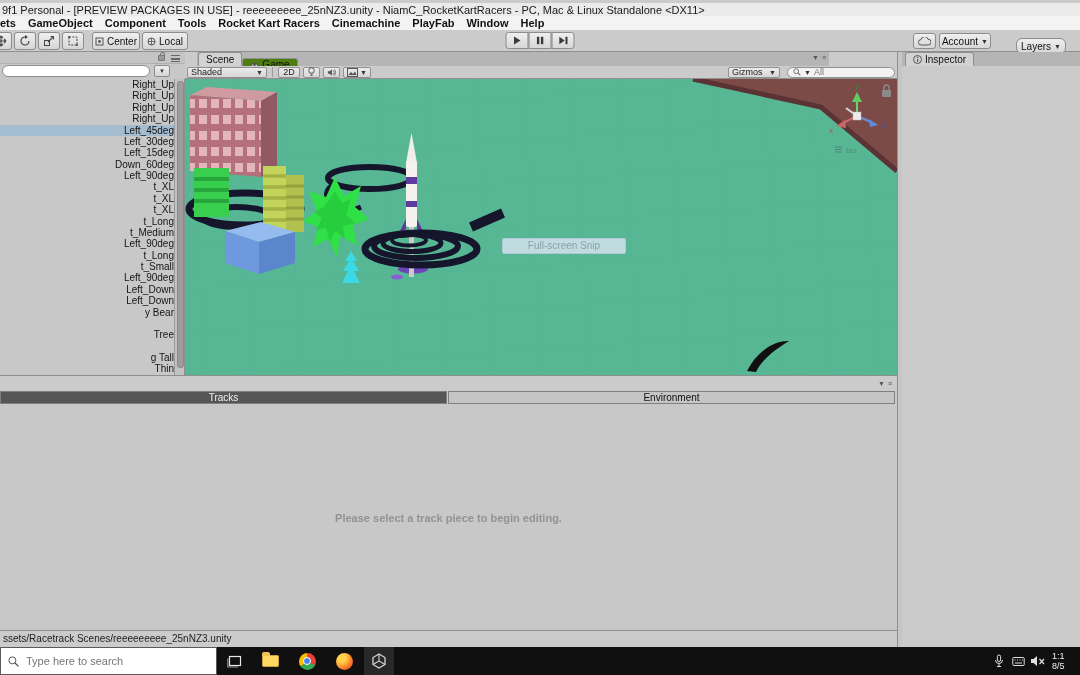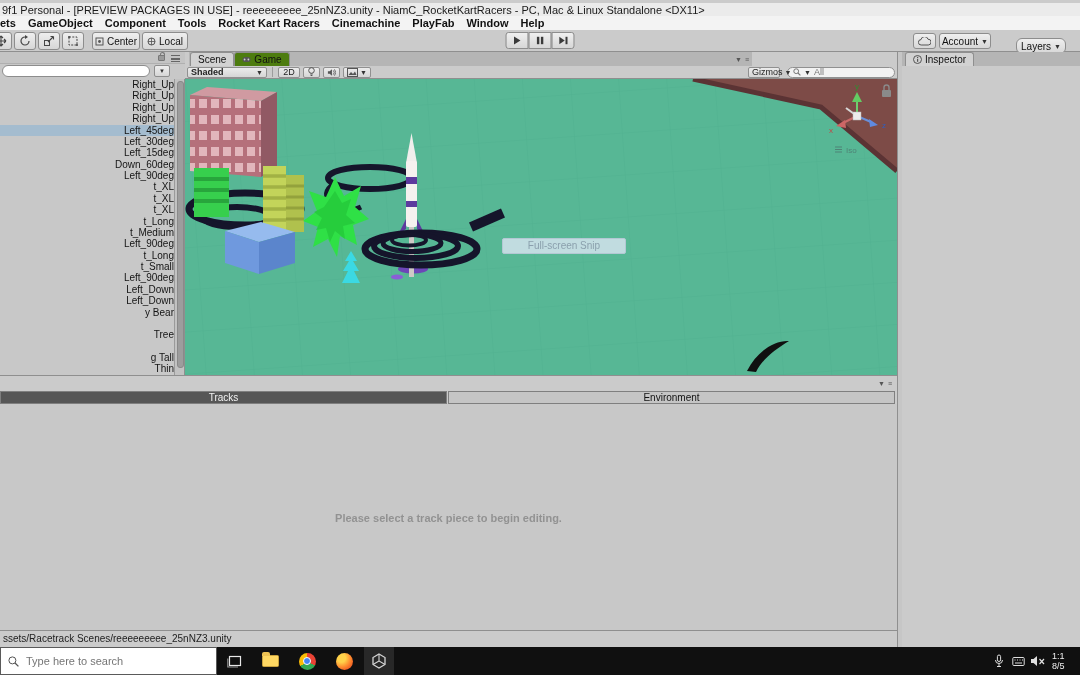--- a/index.html
+++ b/index.html
@@ -29,21 +29,21 @@
   .lp-searchrow { position:absolute; left:0; top:64px; width:185px; height:15px; background:#c8c8c8; }
   .lp-search { position:absolute; left:2px; top:1px; width:148px; height:12px; background:#fff; border:1px solid #8d8d8d; border-radius:6px; font-size:9px; padding:0 5px; outline:none; }
   .lp-search-drop { position:absolute; left:154px; top:1px; width:16px; height:12px; background:linear-gradient(#eee,#d6d6d6); border:1px solid #8d8d8d; border-radius:2px; font-size:6px; color:#333; text-align:center; line-height:11px; }
   .hier-list { position:absolute; left:0; top:79px; width:174px; height:296px; background:#c8c8c8; overflow:hidden; }
   .hrow { height:11.38px; line-height:11.4px; font-size:10px; color:#141414; padding-left:1px; white-space:nowrap; overflow:hidden;text-align:right; }
   .hrow.selected { background:#a4bccf; }
   .hier-scroll { position:absolute; left:174px; top:79px; width:11px; height:296px; background:#c2c2c2; border-left:1px solid #9a9a9a; border-right:1px solid #8f8f8f; }
   .hier-thumb { position:absolute; left:1.5px; top:2px; width:7px; height:287px; background:#9d9d9d; border:1px solid #8a8a8a; border-radius:3px; }
 
   
-  .scene-tabbar { position:absolute; left:189px; top:52px; width:563px; height:14px; background:#b5b5b5; display:flex; align-items:flex-end; }
+  .scene-tabbar { position:absolute; left:197px; top:52px; width:632px; height:14px; background:#b5b5b5; display:flex; align-items:center; }
   .vtab { height:14px; line-height:14px; font-size:10px; color:#111; text-align:center; border:1px solid #8f8f8f; border-bottom:none; border-radius:3px 3px 0 0; display:flex; align-items:center; justify-content:center; gap:3px; padding:0 7px; }
   .vtab.active { background:#d2d2d2; }
   .vtab.inactive { background:#4d7c0f;margin-top:11px; }
   .tabbar-icons { margin-left:auto; display:flex; gap:3px; padding:0 3px 3px 0; font-size:7px; color:#555; }
   .scene-toolbar { position:absolute; left:185px; top:66px; width:712px; height:13px; background:#cbcbcb; border-bottom:1px solid #8f8f8f; display:flex; align-items:center; gap:3px; padding:0 2px; font-size:9.5px; }
   .stb-btn { position:relative; height:11px; background:linear-gradient(#ececec,#d5d5d5); border:1px solid #909090; border-radius:2px; display:flex; align-items:center; justify-content:center; gap:2px; font-size:9px; color:#222; padding:0 3px; }
   .stb-sep { width:1px; height:10px; background:#9c9c9c; margin:0 2px; }
   .stb-search { height:11px; width:108px; background:#f2f2f2; border:1px solid #909090; border-radius:6px; display:flex; align-items:center; gap:3px; padding:0 5px; font-size:9px; color:#777; margin-left:4px; }
   .spacer { flex:1; }
   .scene-viewport { position:absolute; left:185px; top:79px; width:712px; height:296px; background:#57b795; overflow:hidden; }
@@ -231,21 +231,21 @@
           <circle cx="6.4" cy="3.5" r="0.9" fill="#ccc"></circle>
         </svg>
       <span>Game</span>
     </div>
     <div class="tabbar-icons">
       <span>▼</span>
         <span>≡</span>
     </div>
   </div>
   <div class="scene-toolbar">
-    <div class="stb-btn" style="width:80px; justify-content:space-between;font-weight:bold;">
+    <div class="stb-btn" style="width:80px; justify-content:space-between;">
       <span>Shaded</span>
         <span class="caret">▼</span>
     </div>
     <div class="stb-sep"></div>
     <div class="stb-btn" style="width:22px;">
       <span>2D</span>
     </div>
     <div class="stb-btn" style="width:17px;">
       <svg width="9" height="10" viewBox="0 0 9 10">
           <circle cx="4.5" cy="3.5" r="2.8" stroke="#555" fill="none"></circle>
@@ -259,21 +259,21 @@
         </svg>
     </div>
     <div class="stb-btn" style="width:28px;">
       <svg width="11" height="9" viewBox="0 0 11 9">
           <rect x="0.5" y="0.5" width="10" height="8" stroke="#555" fill="none"></rect>
           <path d="M1.5 7 L4 4 L6 6 L8 3.5 L9.5 7 Z" fill="#555"></path>
         </svg>
       <span class="caret">▼</span>
     </div>
     <div class="spacer"></div>
-    <div class="stb-btn" style="width:32px; justify-content:space-between;">
+    <div class="stb-btn" style="width:52px; justify-content:space-between;">
       <span>Gizmos</span>
         <span class="caret">▼</span>
     </div>
     <div class="stb-search">
       <svg width="8" height="8" viewBox="0 0 8 8">
           <circle cx="3.2" cy="3.2" r="2.4" stroke="#777" fill="none"></circle>
           <path d="M5 5 L7.4 7.4" stroke="#777" stroke-width="1.1"></path>
         </svg>
       <span class="caret">▼</span>
       <span>All</span>

